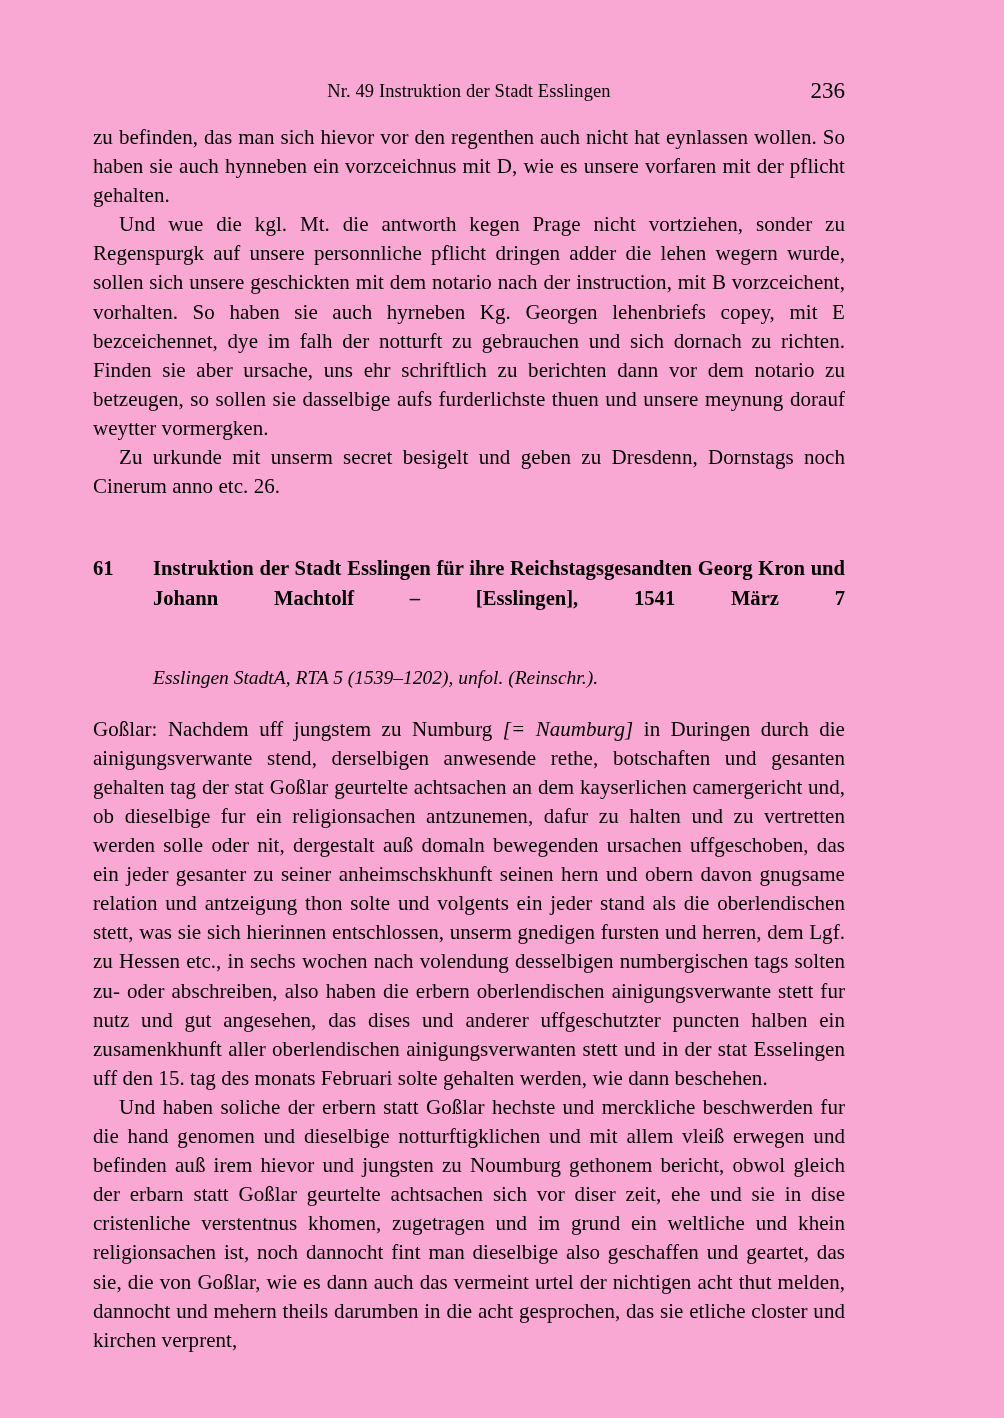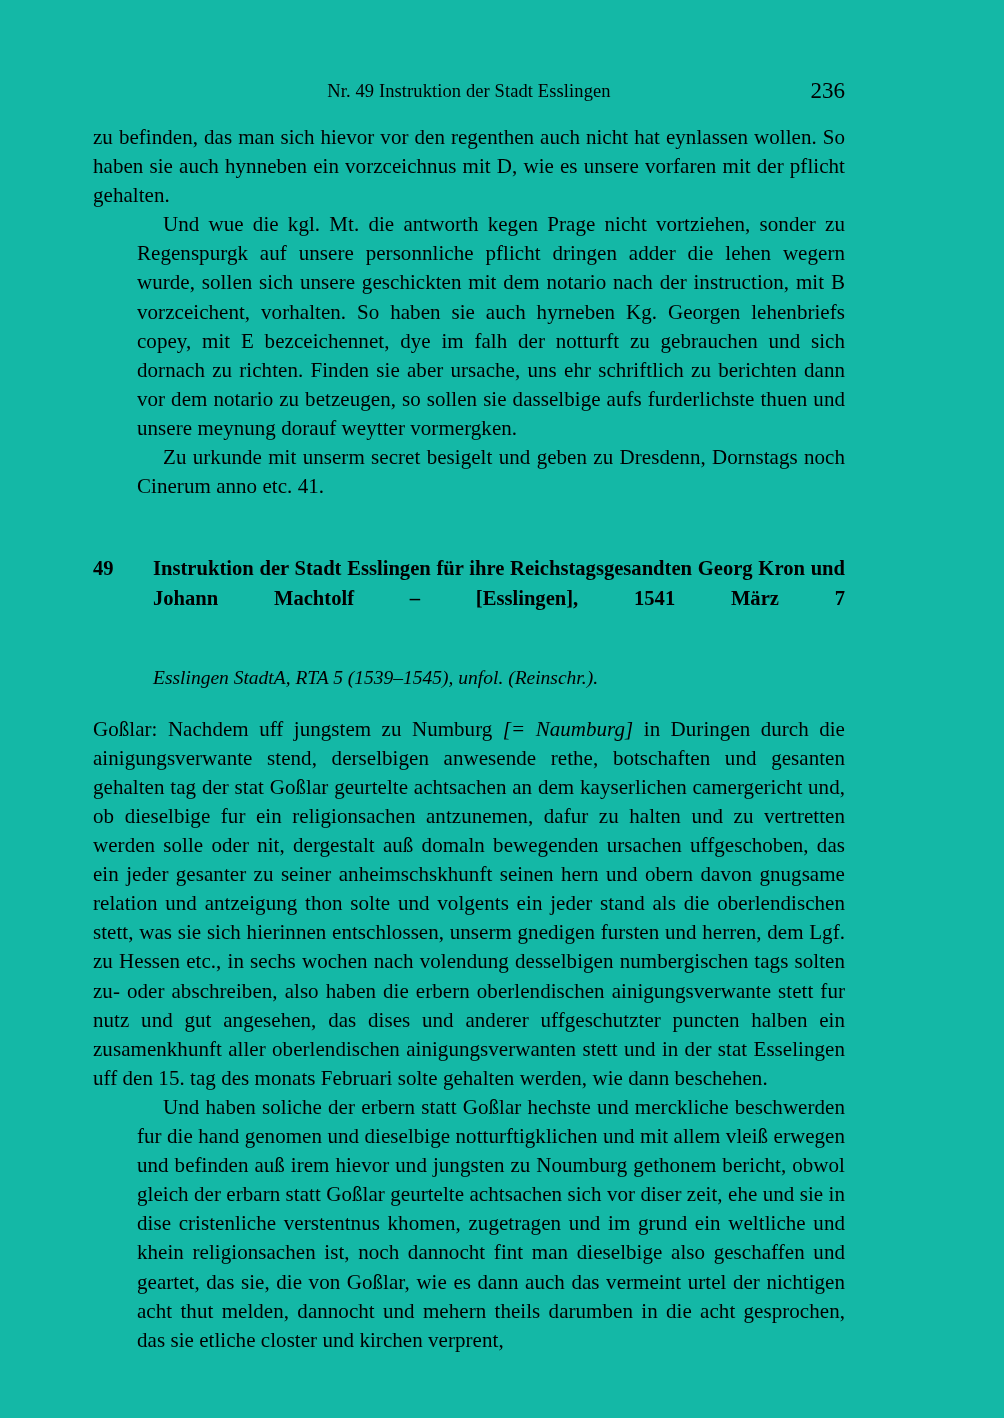--- a/index.html
+++ b/index.html
@@ -8,21 +8,21 @@
     background: #ffffff;
   }
   body {
     font-family: "Liberation Serif", "DejaVu Serif", serif;
     color: #000000;
   }
   .page {
     position: relative;
     width: 1004px;
     height: 1418px;
-    background: #14b8a6;
+    background: #f9a8d4;
     overflow: hidden;
     box-sizing: border-box;
   }
   .content {
     position: absolute;
     left: 93px;
     top: 0;
     width: 752px;
   }
   
@@ -53,21 +53,20 @@
     margin: 0;
     font-size: 21px;
     line-height: 29.1px;
     text-align: justify;
     text-justify: inter-word;
     hyphens: none;
     letter-spacing: 0.05px;
   }
   p.para.indent {
     text-indent: 26px;
-    margin-left: 44px;
   }
   
   .section-head {
     margin-top: 53px;
     display: flex;
     align-items: flex-start;
     font-weight: bold;
     font-size: 20.6px;
     line-height: 29.5px;
   }
@@ -111,29 +110,29 @@
   <div class="content">
 
     <div class="runhead">
       <span class="runhead-title">Nr. 49 Instruktion der Stadt Esslingen</span>
       <span class="runhead-folio">236</span>
     </div>
 
     <div class="body-block">
       <p class="para">zu befinden, das man sich hievor vor den regenthen auch nicht hat eynlassen wollen. So haben sie auch hynneben ein vorzceichnus mit D, wie es unsere vorfaren mit der pflicht gehalten.</p>
       <p class="para indent">Und wue die kgl. Mt. die antworth kegen Prage nicht vortziehen, sonder zu Regenspurgk auf unsere personnliche pflicht dringen adder die lehen wegern wurde, sollen sich unsere geschickten mit dem notario nach der instruction, mit B vorzceichent, vorhalten. So haben sie auch hyrneben Kg. Georgen lehenbriefs copey, mit E bezceichennet, dye im falh der notturft zu gebrauchen und sich dornach zu richten. Finden sie aber ursache, uns ehr schriftlich zu berichten dann vor dem notario zu betzeugen, so sollen sie dasselbige aufs furderlichste thuen und unsere meynung dorauf weytter vormergken.</p>
-      <p class="para indent">Zu urkunde mit unserm secret besigelt und geben zu Dresdenn, Dornstags noch Cinerum anno etc. 41.</p>
+      <p class="para indent">Zu urkunde mit unserm secret besigelt und geben zu Dresdenn, Dornstags noch Cinerum anno etc. 26.</p>
     </div>
 
     <div class="section-head">
-      <span class="section-num">49</span>
+      <span class="section-num">61</span>
       <span class="section-title">Instruktion der Stadt Esslingen für ihre Reichstagsgesandten Georg Kron und Johann Machtolf – [Esslingen], 1541 März 7</span>
     </div>
 
-    <div class="source-line">Esslingen StadtA, RTA 5 (1539–1545), unfol. (Reinschr.).</div>
+    <div class="source-line">Esslingen StadtA, RTA 5 (1539–1202), unfol. (Reinschr.).</div>
 
     <div class="doc-body">
       <p class="para"><span>Goßlar: Nachdem uff jungstem zu Numburg </span><em class="inline-note">[= Naumburg]</em><span> in Duringen durch die ainigungsverwante stend, derselbigen anwesende rethe, botschaften und gesanten gehalten tag der stat Goßlar geurtelte achtsachen an dem kayserlichen camergericht und, ob dieselbige fur ein religionsachen antzunemen, dafur zu halten und zu vertretten werden solle oder nit, dergestalt auß domaln bewegenden ursachen uffgeschoben, das ein jeder gesanter zu seiner anheimschskhunft seinen hern und obern davon gnugsame relation und antzeigung thon solte und volgents ein jeder stand als die oberlendischen stett, was sie sich hierinnen entschlossen, unserm gnedigen fursten und herren, dem Lgf. zu Hessen etc., in sechs wochen nach volendung desselbigen numbergischen tags solten zu- oder abschreiben, also haben die erbern oberlendischen ainigungsverwante stett fur nutz und gut angesehen, das dises und anderer uffgeschutzter puncten halben ein zusamenkhunft aller oberlendischen ainigungsverwanten stett und in der stat Esselingen uff den 15. tag des monats Februari solte gehalten werden, wie dann beschehen.</span></p>
       <p class="para indent">Und haben soliche der erbern statt Goßlar hechste und merckliche beschwerden fur die hand genomen und dieselbige notturftigklichen und mit allem vleiß erwegen und befinden auß irem hievor und jungsten zu Noumburg gethonem bericht, obwol gleich der erbarn statt Goßlar geurtelte achtsachen sich vor diser zeit, ehe und sie in dise cristenliche verstentnus khomen, zugetragen und im grund ein weltliche und khein religionsachen ist, noch dannocht fint man dieselbige also geschaffen und geartet, das sie, die von Goßlar, wie es dann auch das vermeint urtel der nichtigen acht thut melden, dannocht und mehern theils darumben in die acht gesprochen, das sie etliche closter und kirchen verprent,</p>
     </div>
 
   </div>
 </div>
 
 </body></html>

